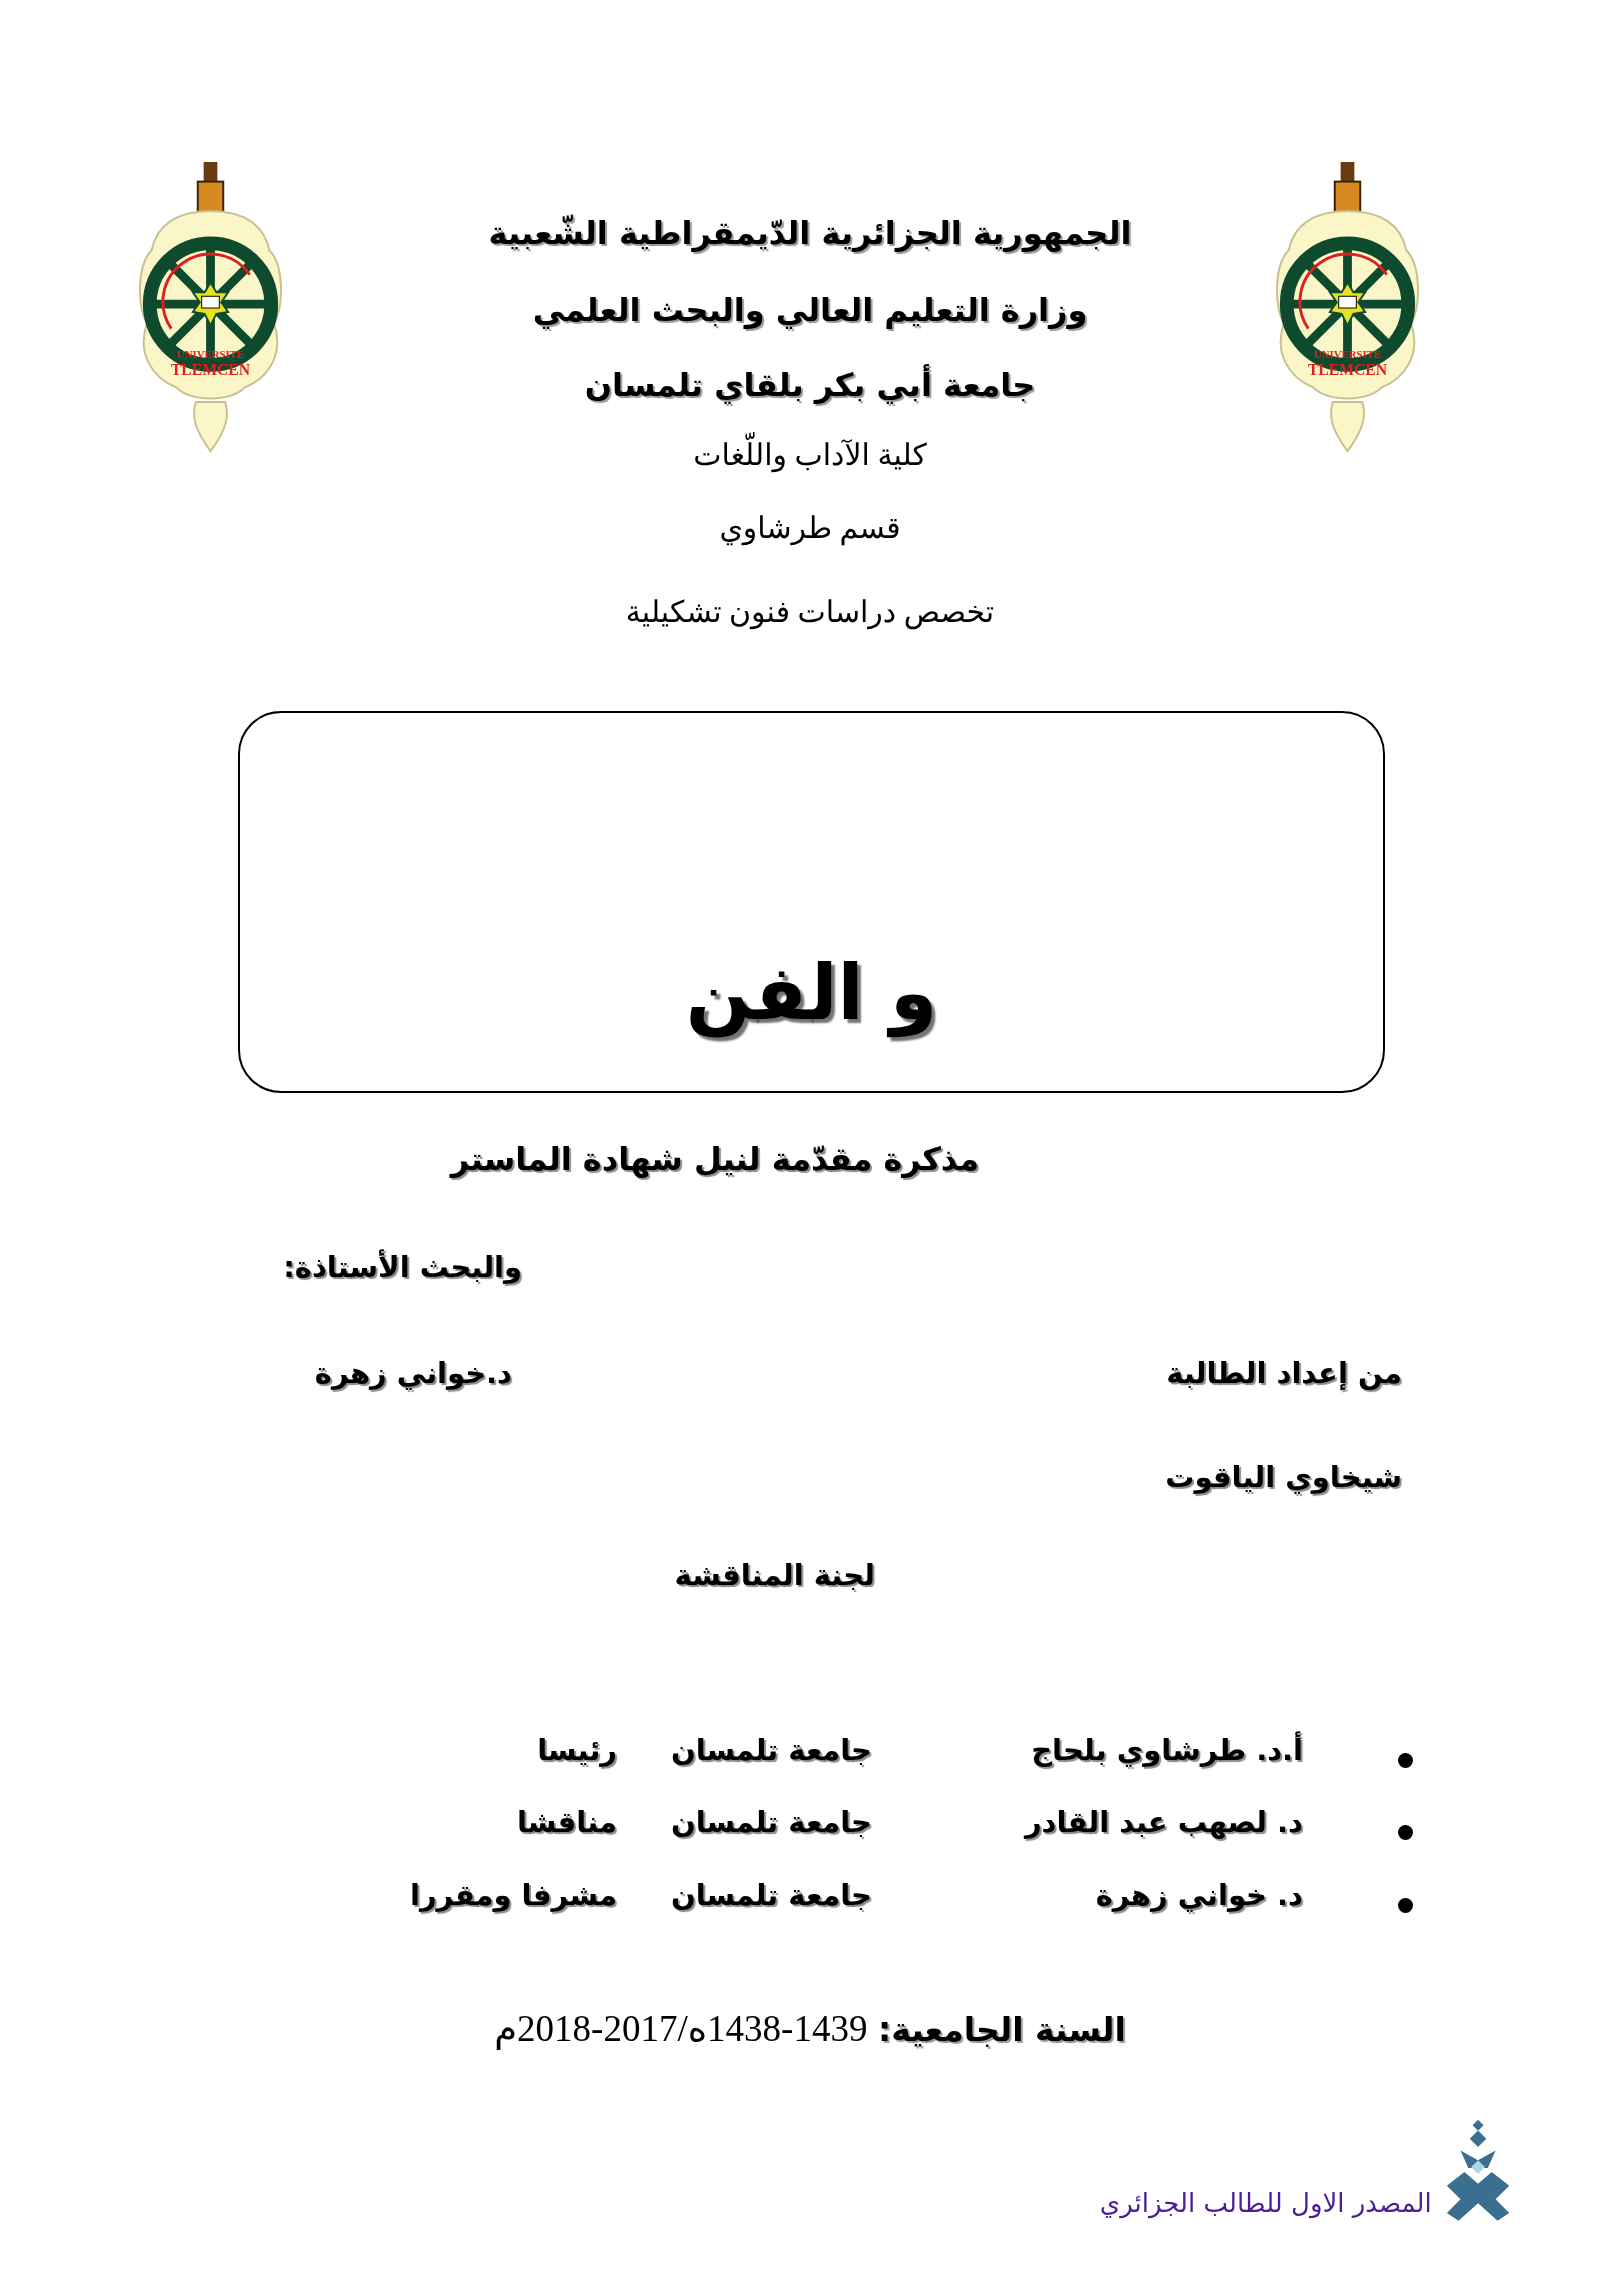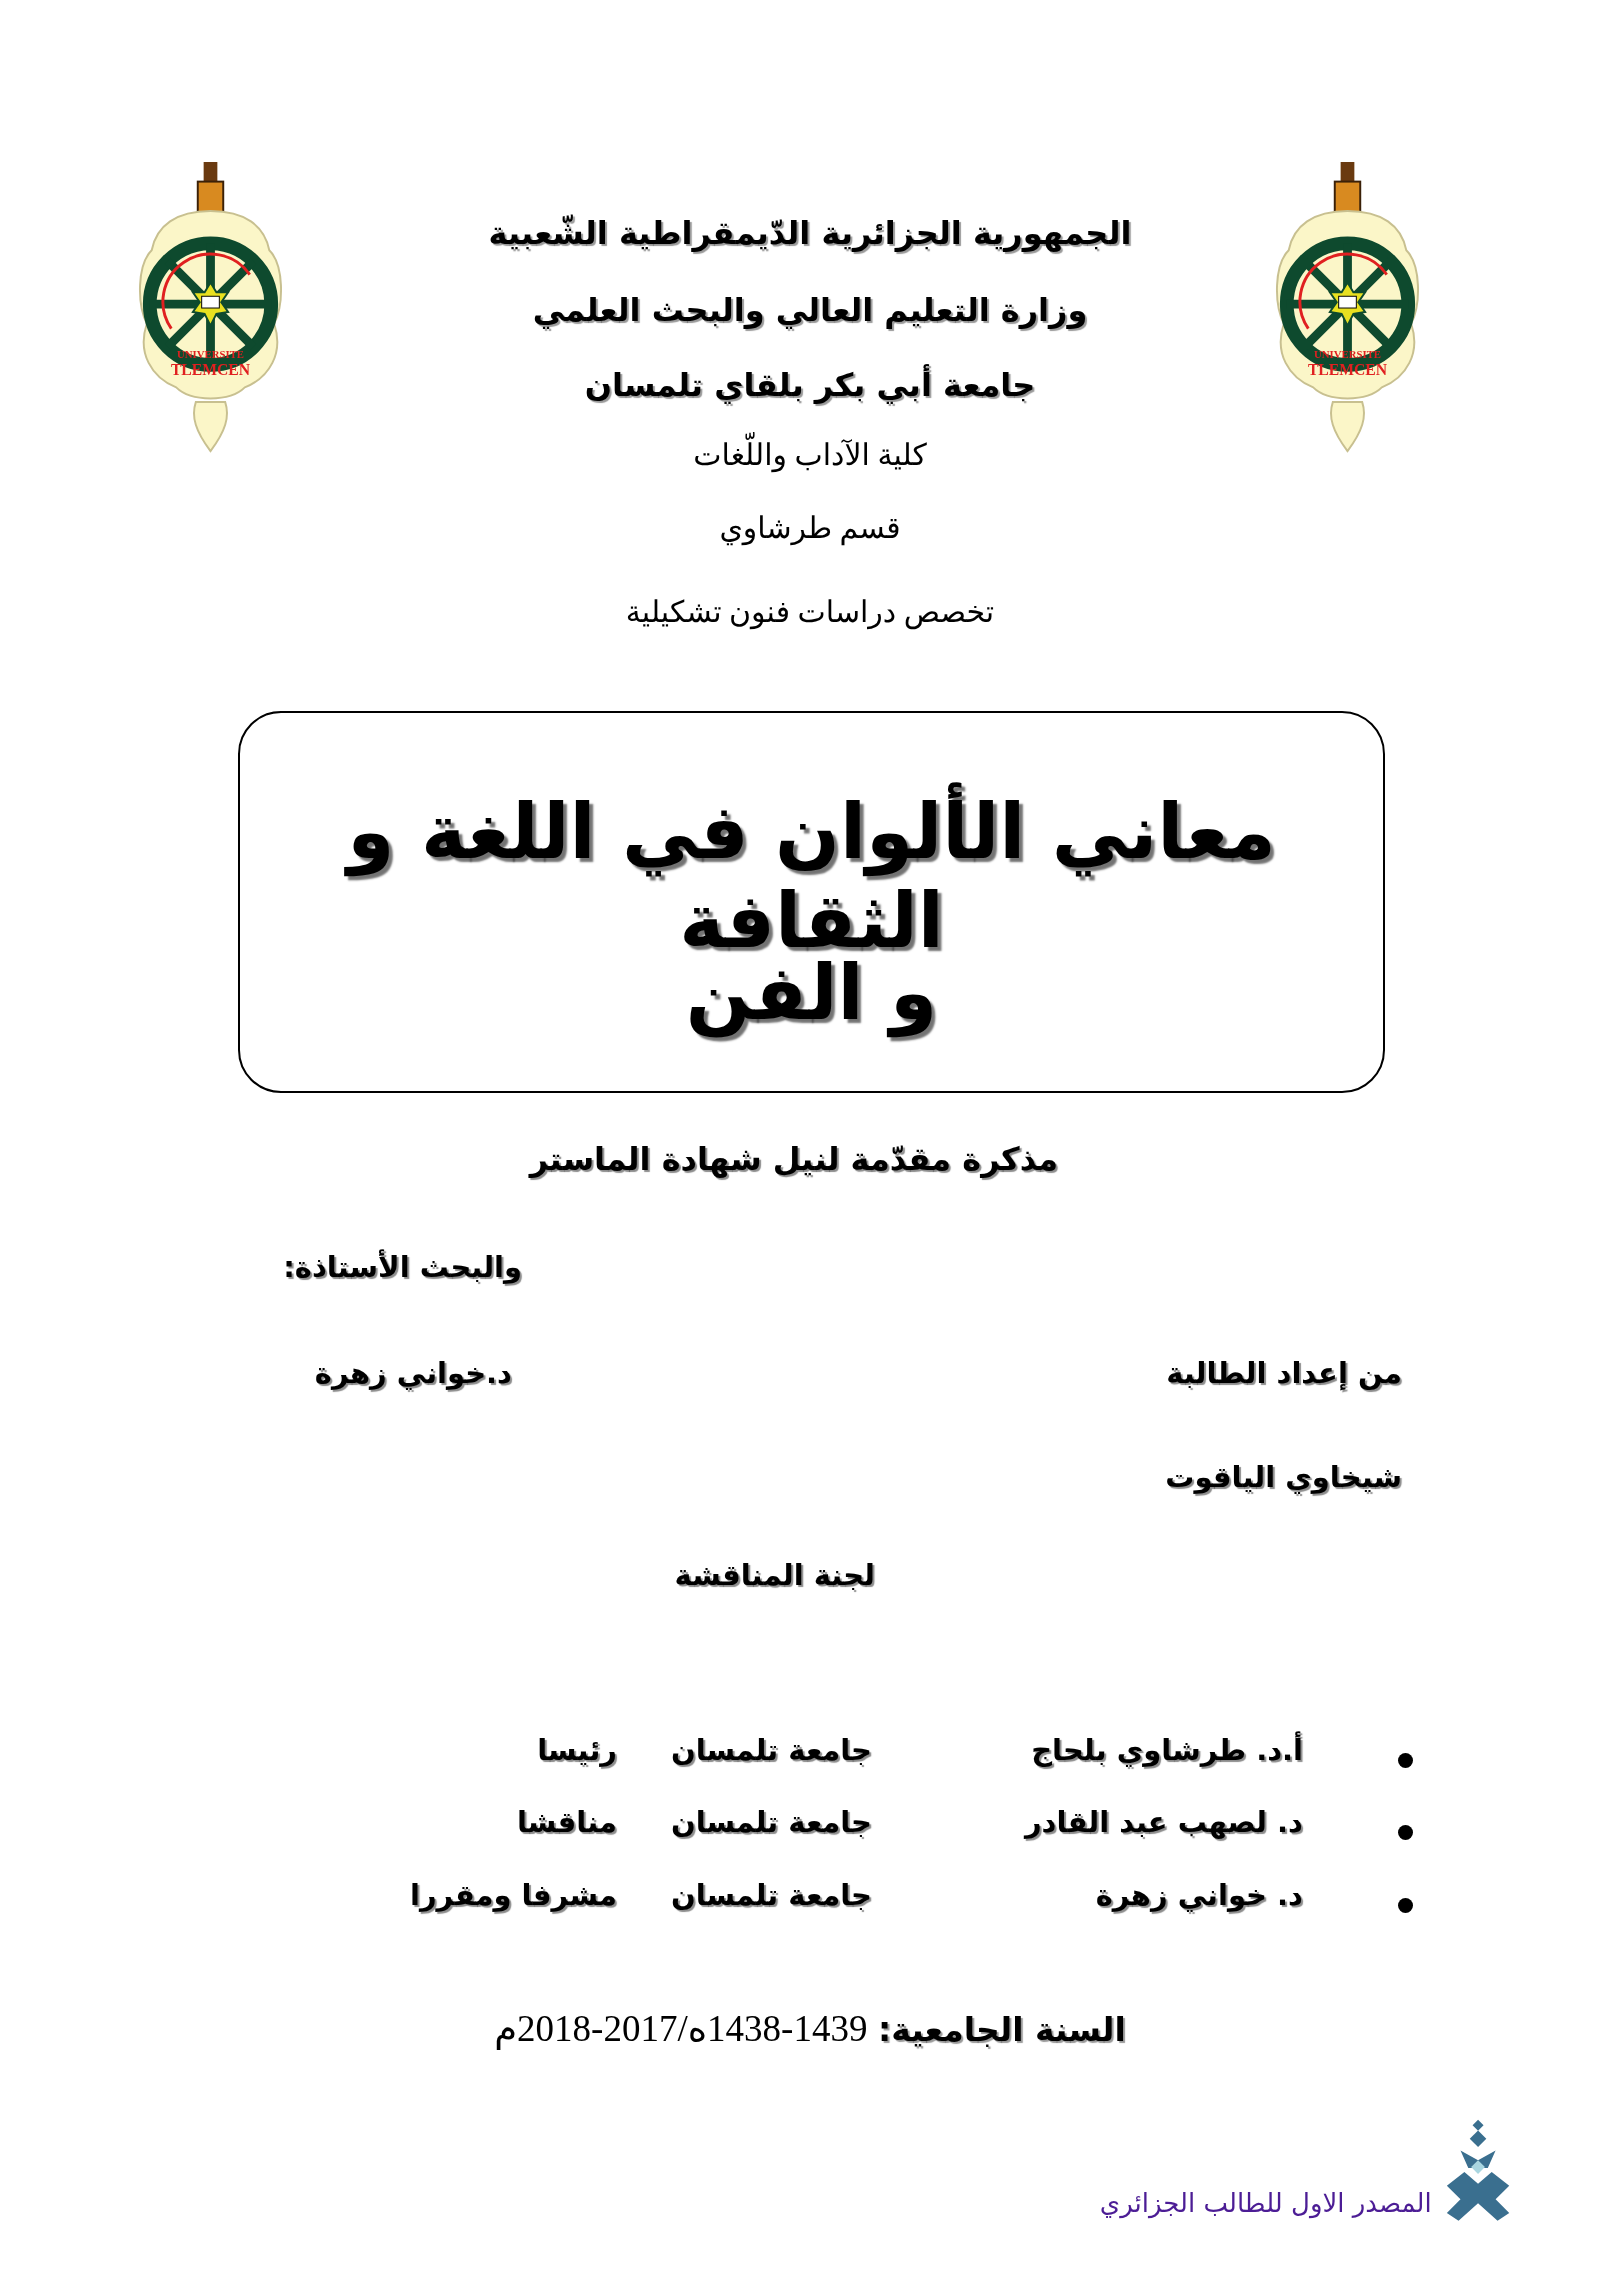--- a/index.html
+++ b/index.html
@@ -80,25 +80,24 @@
 </svg>
 
 <div class="abs center rtl hdr" style="top:214px;">الجمهورية الجزائرية الدّيمقراطية الشّعبية</div>
 <div class="abs center rtl hdr" style="top:291px;">وزارة التعليم العالي والبحث العلمي</div>
 <div class="abs center rtl hdr" style="top:366px;">جامعة أبي بكر بلقاي تلمسان</div>
 <div class="abs center rtl sub" style="top:437px;">كلية الآداب واللّغات</div>
 <div class="abs center rtl sub" style="top:510px;">قسم طرشاوي</div>
 <div class="abs center rtl sub" style="top:558px;margin-top:36px;">تخصص دراسات فنون تشكيلية</div>
 
 <div class="abs title-box">
-  <div class="abs title-line rtl" style="top:74px;">معاني الألوان في اللغة و الثقافة</div>
   <div class="abs title-line rtl" style="top:235px;">و الفن</div>
 </div>
 
-<div class="abs rtl lbl" style="top:1140px; left:372px; width:686px; text-align:right; font-size:32px;">مذكرة مقدّمة لنيل شهادة الماستر</div>
+<div class="abs rtl lbl" style="top:1140px; left:372px; width:686px; text-align:center; font-size:32px;">مذكرة مقدّمة لنيل شهادة الماستر</div>
 
 <div class="abs rtl lbl" style="top:1250px; right:1098px;">والبحث الأستاذة:</div>
 
 <div class="abs rtl lbl" style="top:1356px; right:218px;">من إعداد الطالبة</div>
 <div class="abs rtl lbl" style="top:1356px; right:1108px;">د.خواني زهرة</div>
 <div class="abs rtl lbl" style="top:1460px; right:218px;">شيخاوي الياقوت</div>
 
 <div class="abs rtl lbl" style="top:1558px; right:745px;">لجنة المناقشة</div>
 
 <div class="abs committee-row rtl lbl" style="top:1733px;">

